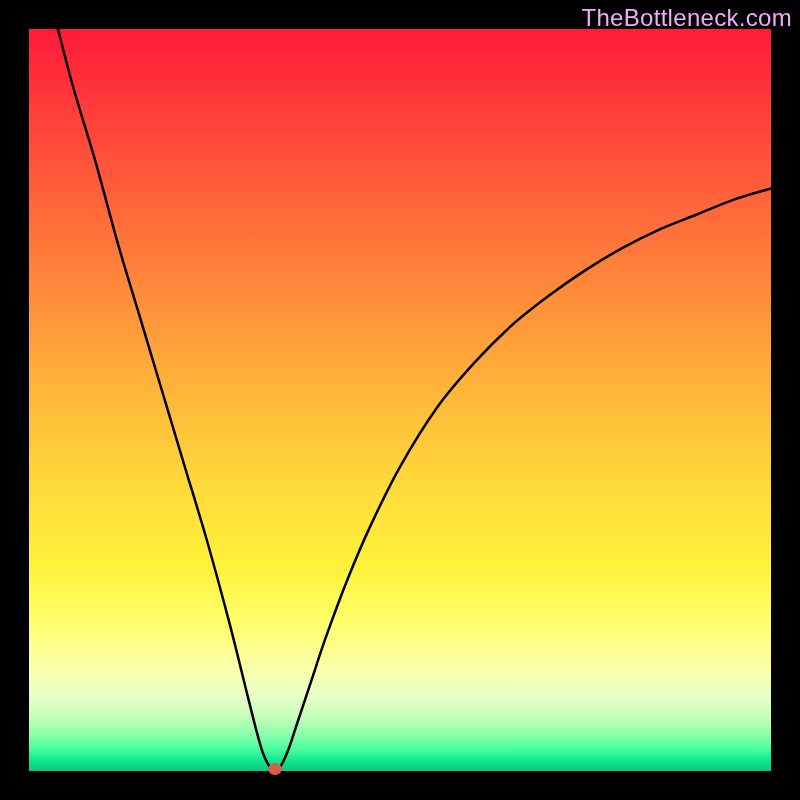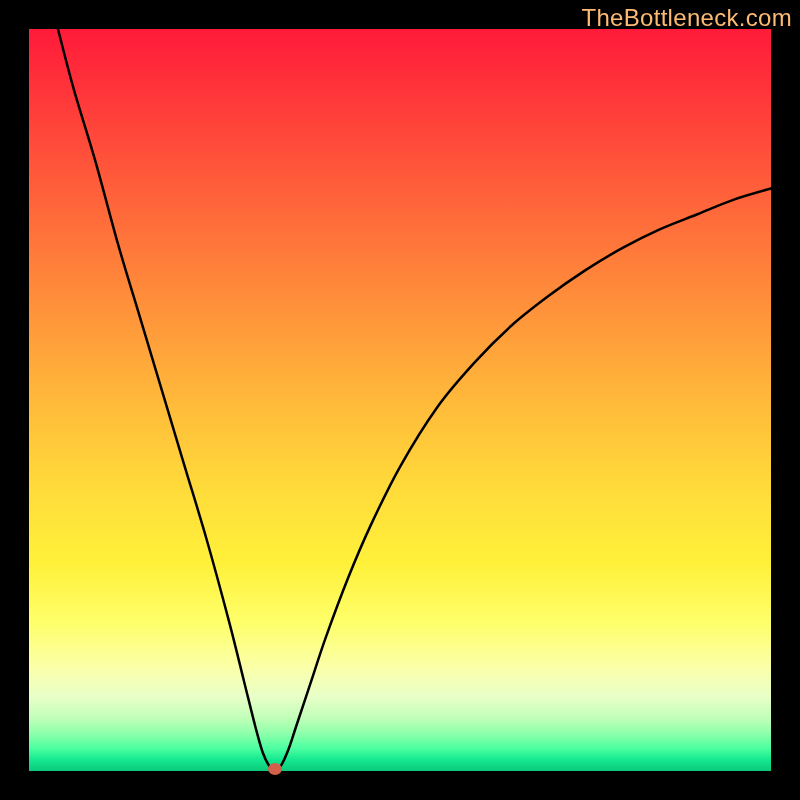--- a/index.html
+++ b/index.html
@@ -27,21 +27,21 @@
        #8cffaa 95%,
        #4affa0 97%,
        #14e890 98.5%,
        #0cc97b 100%);
   }
 
   .watermark {
     position: absolute;
     top: 4px;
     right: 8px;
-    color: #fdba74;
+    color: #f0abfc;
     font-size: 24px;
     font-weight: 500;
     letter-spacing: 0.3px;
     z-index: 5;
   }
 
   svg.curve {
     position: absolute;
     left: 0; top: 0;
     width: 742px; height: 742px;

